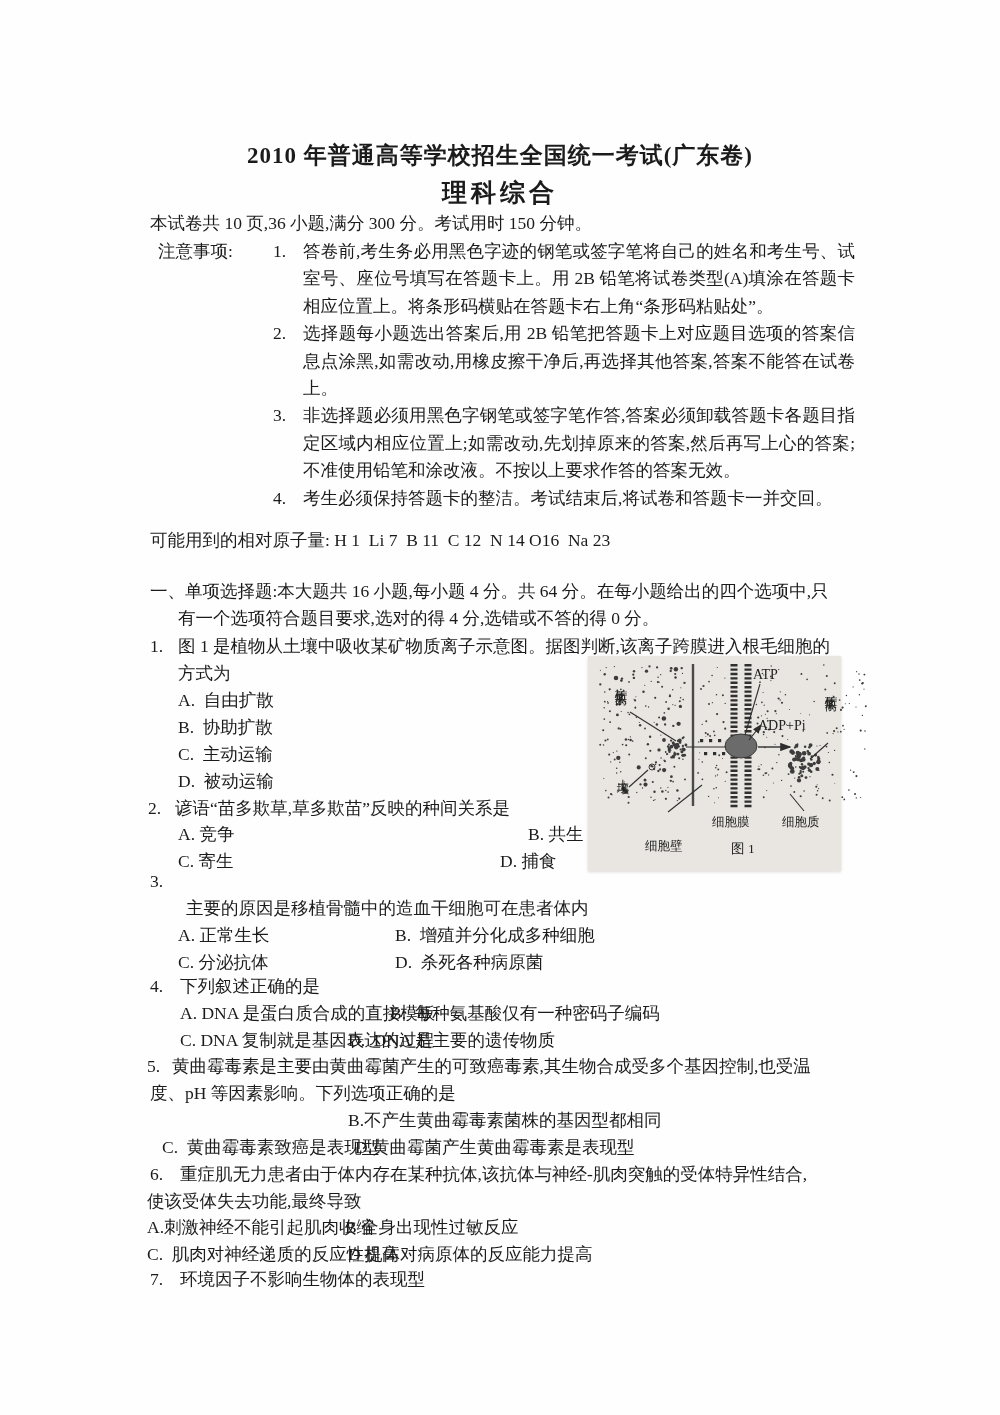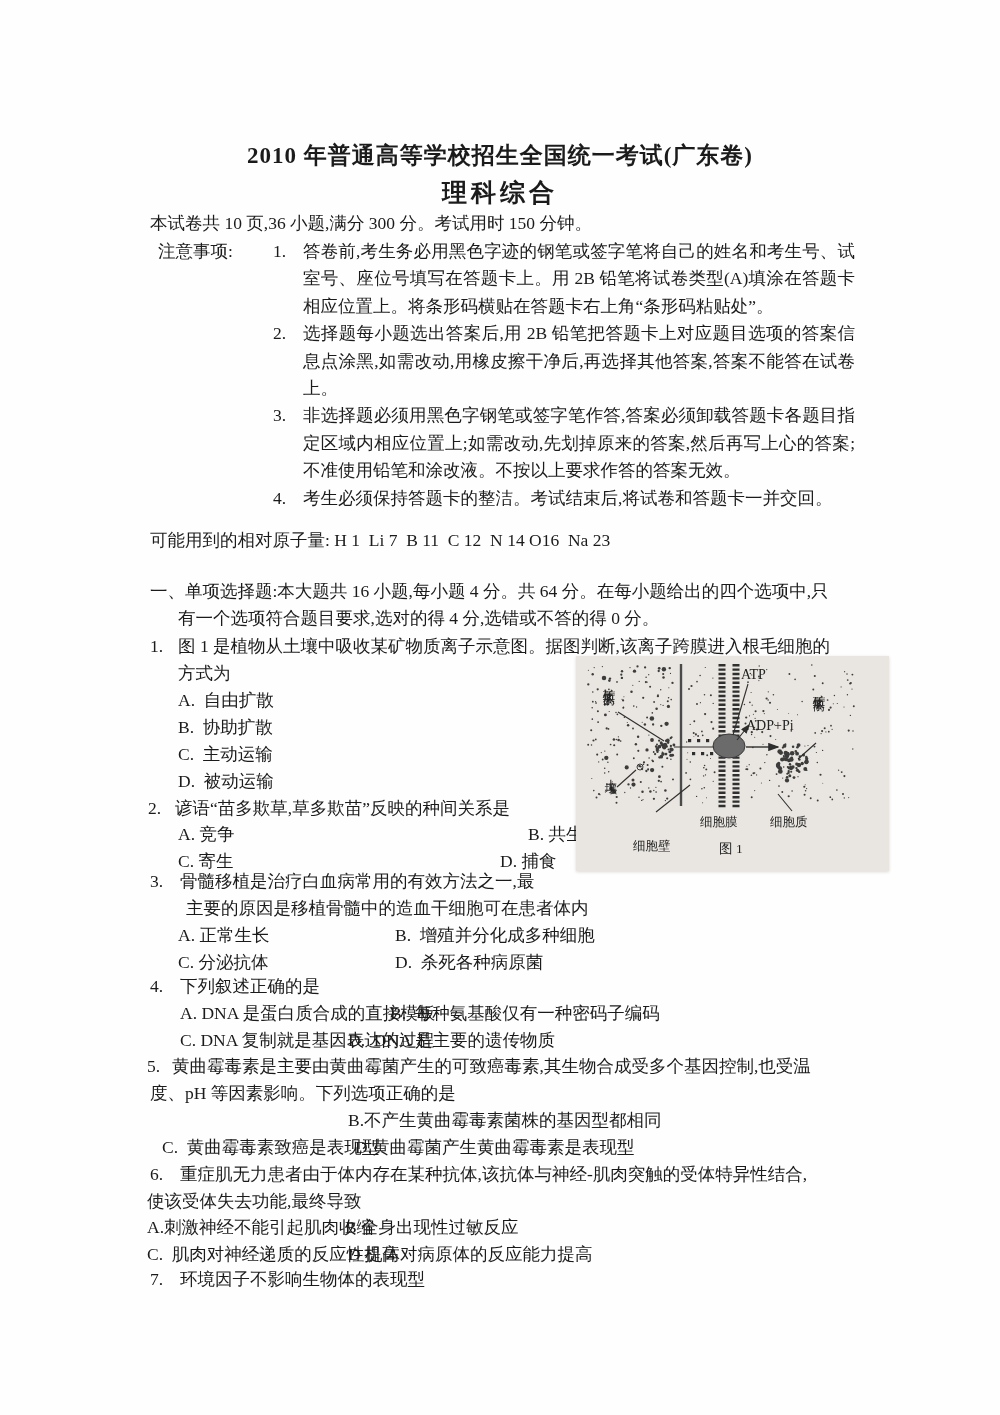--- a/index.html
+++ b/index.html
@@ -14,21 +14,21 @@
   .title{position:absolute;left:0;width:1000px;text-align:center;font-weight:bold;}
   #exam-title{top:140px;font-size:23px;letter-spacing:1px;}
   #exam-subtitle{top:176px;font-size:25px;letter-spacing:4px;}
   .notices{
     position:absolute;left:273px;top:238px;width:582px;
     font-size:17.5px;line-height:27.4px;text-align:justify;
   }
   .notice-item{position:relative;padding-left:30px;}
   .notice-num{position:absolute;left:0;top:0;}
   .figure{
-    position:absolute;left:576px;top:656px;width:313px;height:215px;
+    position:absolute;left:588px;top:656px;width:253px;height:215px;
     background:#e9e6e1;box-shadow:0 1px 3px rgba(0,0,0,.15);
   }
   .figure svg{position:absolute;left:0;top:0;}
   .flabel{
     position:absolute;font-size:12.5px;color:#222;white-space:nowrap;
     font-family:"Liberation Serif","DejaVu Serif",serif;
   }
   .vert{writing-mode:vertical-rl;text-orientation:upright;letter-spacing:2px;}
   .fcap{font-size:13.5px;}
 </style>
@@ -77,21 +77,20 @@
   <div class="line pre" style="left:178px;top:769px;">D.  被动运输</div>
 
   <div class="line" style="left:148px;top:796px;">2.</div>
   <div class="line" style="left:175px;top:796px;">谚语“苗多欺草,草多欺苗”反映的种间关系是</div>
   <div class="line" style="left:178px;top:822px;">A. 竞争</div>
   <div class="line" style="left:500px;top:822px;margin-left:28px;">B. 共生</div>
   <div class="line" style="left:178px;top:849px;">C. 寄生</div>
   <div class="line" style="left:500px;top:849px;">D. 捕食</div>
 
   <div class="line" style="left:150px;top:869px;">3.</div>
-  <div class="line" style="left:180px;top:869px;">骨髓移植是治疗白血病常用的有效方法之一,最</div>
   <div class="line" style="left:186px;top:896px;">主要的原因是移植骨髓中的造血干细胞可在患者体内</div>
   <div class="line pre" style="left:178px;top:923px;">A. 正常生长</div>
   <div class="line pre" style="left:395px;top:923px;">B.  增殖并分化成多种细胞</div>
   <div class="line pre" style="left:178px;top:950px;">C. 分泌抗体</div>
   <div class="line pre" style="left:395px;top:950px;">D.  杀死各种病原菌</div>
 
   <div class="line" style="left:150px;top:974px;">4.</div>
   <div class="line" style="left:180px;top:974px;">下列叙述正确的是</div>
   <div class="line pre" style="left:180px;top:1001px;text-align:right;">A. DNA 是蛋白质合成的直接模板</div>
   <div class="line pre" style="left:390px;top:1001px;">B.  每种氨基酸仅有一种密码子编码</div>

